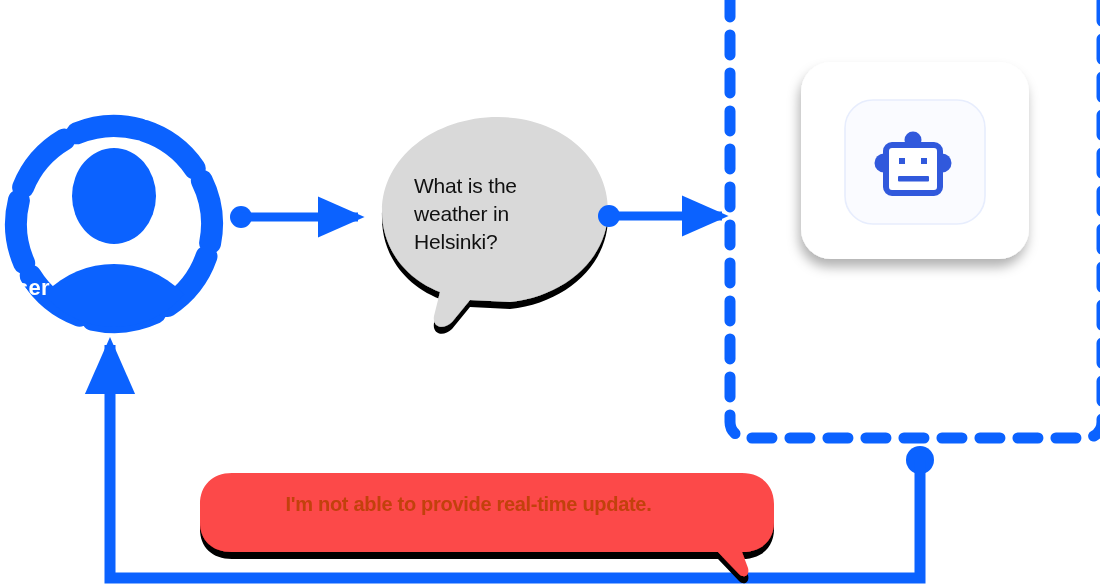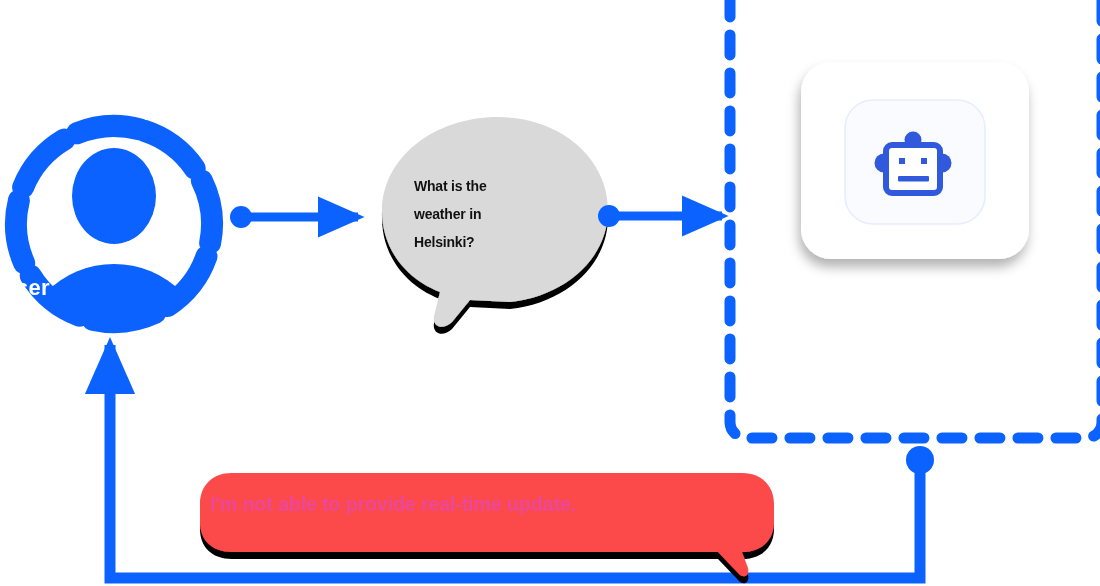--- a/index.html
+++ b/index.html
@@ -34,34 +34,34 @@
     width: 230px;
     font-size: 22px;
     font-weight: bold;
     color: #ffffff;
     letter-spacing: 0.2px;
   }
   #bubble-text {
     left: 414px;
     top: 172px;
     width: 170px;
-    font-size: 14px;
+    font-size: 21px;
     line-height: 28px;
-    font-weight: bold;
+    font-weight: normal;
     color: #111111;
     letter-spacing: -0.2px;
   }
   #error-text {
-    left: 210px;
+    left: 196px;
     top: 493px;
     width: 545px;
-    text-align: left;
+    text-align: center;
     font-size: 20px;
     font-weight: bold;
-    color: #ec4899;
+    color: #c2410c;
     letter-spacing: -0.3px;
   }
 </style>
 </head>
 <body>
 
 <div id="stage">
 
   <svg class="layer" viewBox="0 0 1100 586" xmlns="http://www.w3.org/2000/svg">
     <defs>

